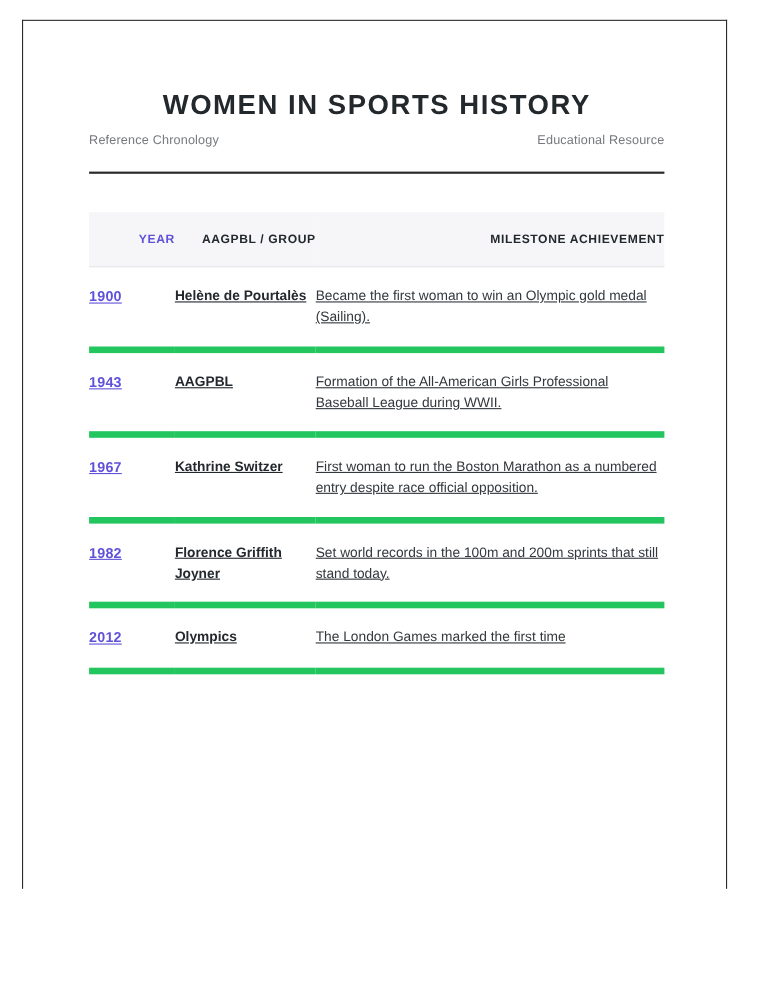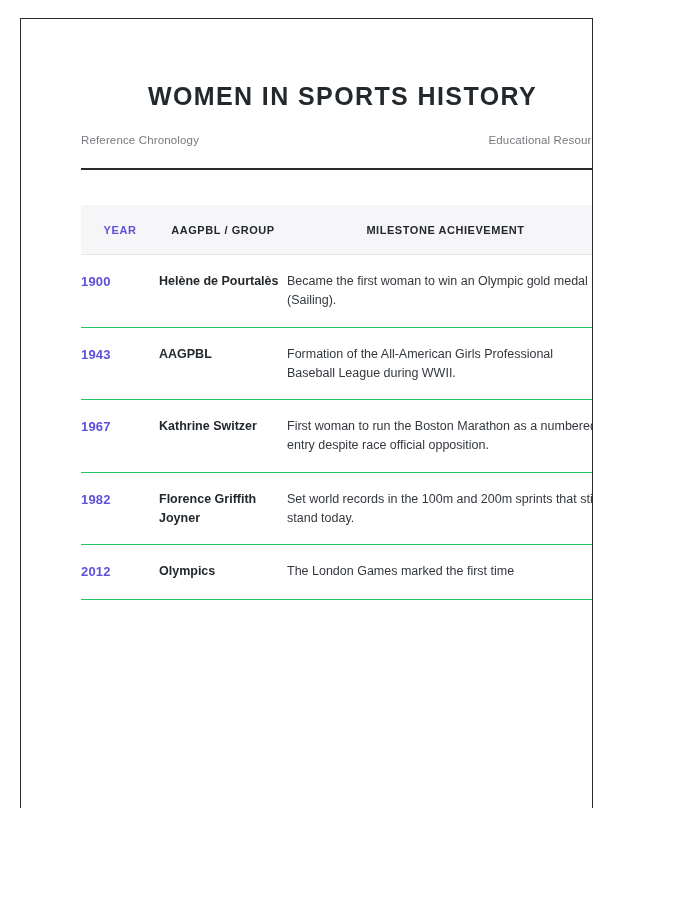--- a/index.html
+++ b/index.html
@@ -14,21 +14,21 @@
     font-family: "Liberation Sans", sans-serif;
     -webkit-font-smoothing: antialiased;
     overflow: hidden;
   }
 
   
   .page-frame {
     position: absolute;
     left: 20px;
     top: 18px;
-    width: 573px;          
+    width: 641px;          
     height: 790px;         
     border: 1px solid #2b2b2b;
     border-bottom: none;
     box-sizing: border-box;
     background: #ffffff;
     overflow: hidden;
   }
 
   .page-inner {
     position: absolute;
@@ -46,21 +46,21 @@
     font-weight: bold;
     letter-spacing: 1.4px;
     color: #23282d;
     line-height: 1.1;
   }
 
   .meta-row {
     display: flex;
     justify-content: space-between;
     align-items: baseline;
-    margin-top: 23px;
+    margin-top: 11px;
     font-size: 11.5px;
     color: #76797d;
     letter-spacing: 0.15px;
   }
   .meta-left  { text-align: left; }
   .meta-right { text-align: center; }
 
   .rule {
     margin-top: 22px;
     height: 2px;
@@ -73,21 +73,21 @@
     margin-top: 35px;
     width: 100%;
     border-collapse: collapse;
     table-layout: fixed;
   }
 
   .chrono-table thead tr {
     background: #f6f6f8;
   }
   .chrono-table thead th {
-    text-align: center;
+    text-align: right;
     vertical-align: top;
     padding: 18px 0 17px 0;
     font-size: 11px;
     font-weight: bold;
     letter-spacing: 0.55px;
     border-bottom: 1px solid #e7e7ea;
     line-height: 1.35;
     margin-left: 47px;
   }
   th.col-year {
@@ -99,23 +99,24 @@
     width: 128px;
     color: #23282d;
   }
   th.col-milestone {
     color: #23282d;
     padding-left: 4px;
   }
 
   .chrono-table tbody td {
     vertical-align: top;
-    border-bottom: 1px solid #22c55e;
+    border-bottom: 6px solid #22c55e;
     padding: 17px 0 17px 0;
     line-height: 1.5;
+    text-decoration: underline;
   }
   td.cell-year {
     padding-left: 17px;
     font-size: 13px;
     font-weight: bold;
     color: #5f51d8;
     letter-spacing: 0.2px;
   }
   td.cell-athlete {
     font-size: 12.5px;

